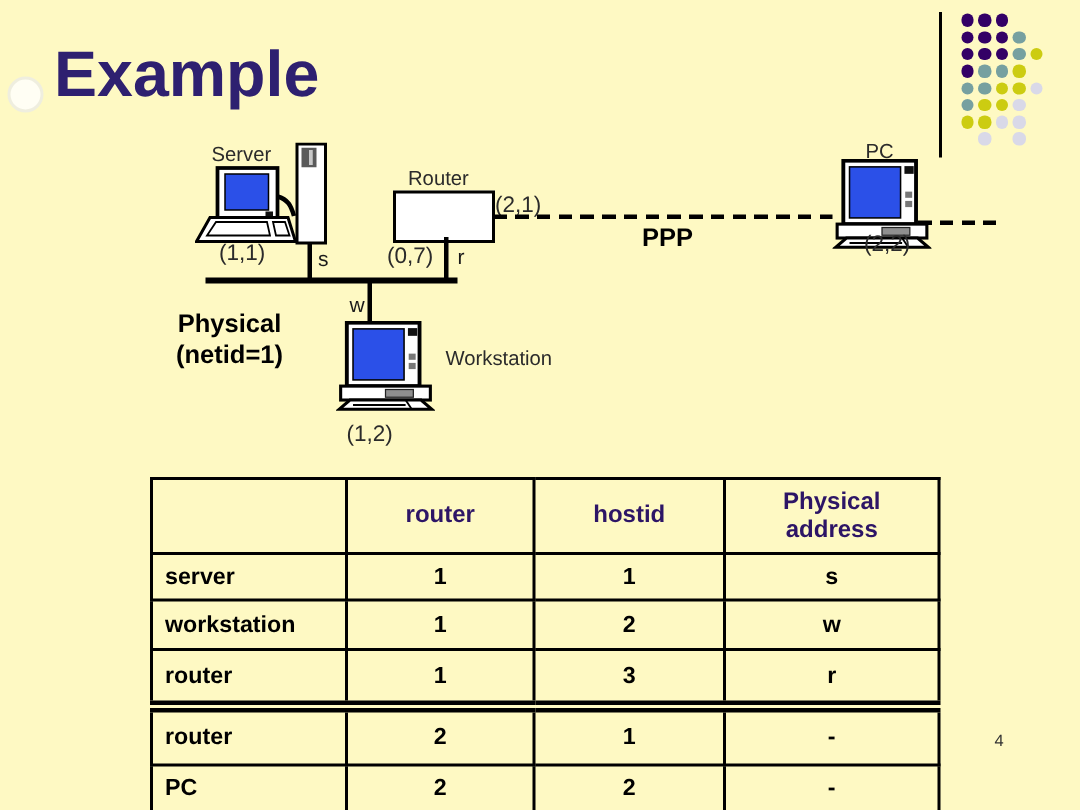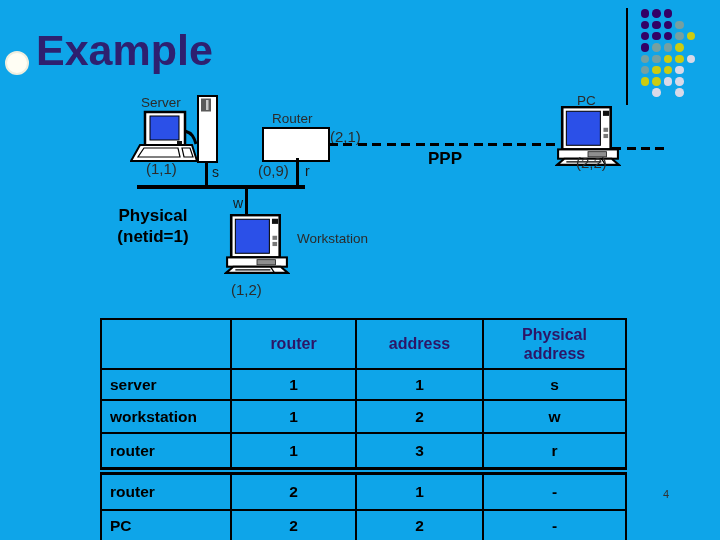--- a/index.html
+++ b/index.html
@@ -1,16 +1,16 @@
 <!DOCTYPE html>
 <html style="--title-purple: #2E2070; --header-purple: #2D1566; --screen-blue: #2B50E8;"><head>
 <meta charset="utf-8">
 <style>
   html,body{margin:0;padding:0;background:#fff;}
-  .slide{position:relative;width:720px;height:540px;background:#0ea5e9;overflow:hidden;
+  .slide{position:relative;width:720px;height:540px;background:#fef9c3;overflow:hidden;
          font-family:"Liberation Sans", sans-serif;}
   .abs{position:absolute;}
   
   .title{left:36px;top:26px;font-size:43px;font-weight:bold;color:var(--title-purple);letter-spacing:0px;white-space:nowrap;}
   .bullet{left:5px;top:51px;width:20px;height:20px;border-radius:50%;
           border:2px solid #EFEEDF;background:#FFFEF4;}
   
   .dots{left:639px;top:8px;display:grid;grid-template-columns:repeat(6,11.6px);grid-auto-rows:11.3px;}
   .dotcell{display:flex;align-items:center;justify-content:center;}
   .dot{width:8.5px;height:8.5px;border-radius:50%;display:block;}
@@ -178,21 +178,21 @@
     <polygon points="52,53 60,53 63,62 54,62" fill="#fff" stroke="#000" stroke-width="1.2"></polygon>
   </svg>
   <div class="abs addr" style="left:146px;top:160px;">(1,1)</div>
   <div class="abs vline" style="left:205px;top:162px;width:3px;height:25px;"></div>
   <div class="abs phys" style="left:212px;top:164px;">s</div>
 
   <div class="abs lbl" style="left:272px;top:111px;">Router</div>
   <div class="abs router-box"></div>
   <div class="abs addr" style="left:330px;top:128px;">(2,1)</div>
   <div class="abs vline" style="left:296px;top:158px;width:3px;height:29px;"></div>
-  <div class="abs addr" style="left:258px;top:162px;">(0,9)</div>
+  <div class="abs addr" style="left:258px;top:162px;">(0,7)</div>
   <div class="abs phys" style="left:305px;top:163px;">r</div>
 
   <div class="abs dashline" style="left:329px;top:143px;width:226px;"></div>
   <div class="abs dashline" style="left:612px;top:147px;width:52px;"></div>
   <div class="abs boldlbl" style="left:395px;top:148px;width:100px;">
     <div>PPP</div>
   </div>
 
   <div class="abs lbl" style="left:577px;top:93px;">PC</div>
   <svg class="abs" style="left:555px;top:106px;" width="66" height="60" viewBox="0 0 64 58">
@@ -238,21 +238,21 @@
       <colgroup>
           <col style="width:130px">
           <col style="width:125px">
           <col style="width:127px">
           <col style="width:143px">
         </colgroup>
       <thead>
         <tr>
           <th></th>
           <th>router</th>
-          <th>address</th>
+          <th>hostid</th>
           <th>
             <span class="hdr-wrap">Physical address</span>
           </th>
         </tr>
       </thead>
       <tbody>
           <tr>
             <td class="cell-label">server</td>
             <td>1</td>
             <td>1</td>

